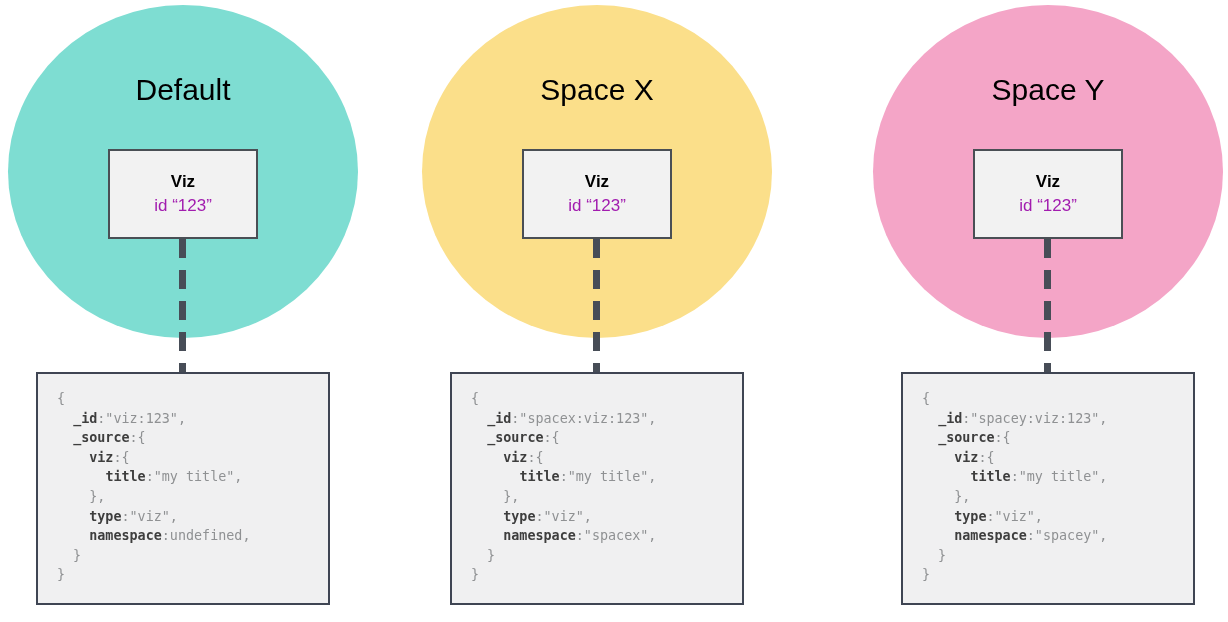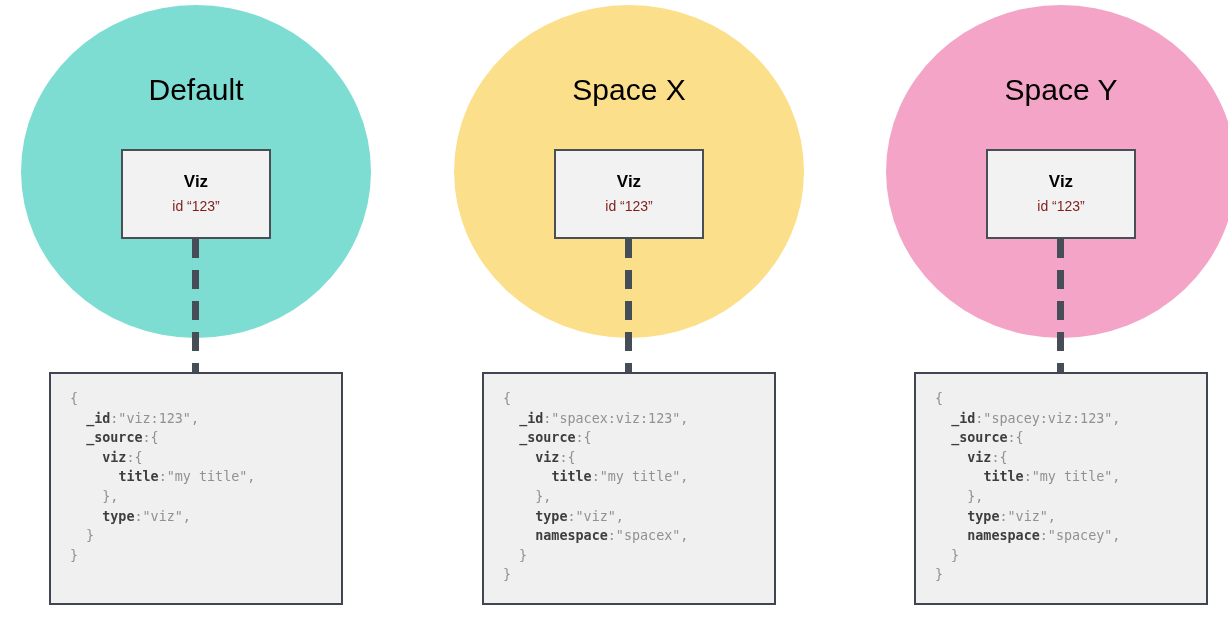--- a/index.html
+++ b/index.html
@@ -3,41 +3,41 @@
 <meta charset="utf-8">
 <style>
   * { box-sizing: border-box; }
   html, body { margin: 0; padding: 0; }
   body {
     width: 1228px; height: 622px;
     background: #ffffff;
     font-family: "Liberation Sans", sans-serif;
     position: relative; overflow: hidden;
   }
-  .stage { position: absolute; left: 0; top: 0; width: 1093px; height: 622px; margin-left: 13px; }
+  .stage { position: absolute; left: 0; top: 0; width: 1093px; height: 622px; }
   .column { position: absolute; top: 0; width: 410px; height: 622px; }
   .column.c0 { left: -22px; }
-  .column.c1 { left: 411px; }
+  .column.c1 { left: 392px; }
   .column.c2 { left: 843px; }
   .circle {
     position: absolute; left: 30px; top: 5px;
     width: 350px; height: 333px; border-radius: 50%;
   }
   .space-title {
     position: absolute; left: 0; top: 72px; width: 410px;
     text-align: center; font-size: 30px; line-height: 36px; color: #000;
   }
   .viz-card {
     position: absolute; left: 130px; top: 149px; width: 150px; height: 90px;
     background: var(--card-bg, #f2f2f2);
     border: 2px solid var(--card-border, #4a4f55);
     display: flex; flex-direction: column; justify-content: center; align-items: center;
   }
   .viz-title { font-size: 17px; font-weight: bold; line-height: 24px; color: #000; }
-  .viz-id { font-size: 14px; line-height: 24px; color: #7f1d1d; }
+  .viz-id { font-size: 17px; line-height: 24px; color: #a21caf; }
   .dash {
     position: absolute; left: 201px; top: 239px; width: 7px; height: 135px;
     background: repeating-linear-gradient(to bottom,
       var(--dash-color, #474d57) 0px, var(--dash-color, #474d57) 19px,
       transparent 19px, transparent 31px);
   }
   .code-box {
     position: absolute; left: 58px; top: 372px; width: 294px; height: 233px;
     background: var(--code-bg, #f0f0f1);
     border: 2px solid var(--code-border, #3f4553);
@@ -65,20 +65,21 @@
     </div>
     <div class="dash"></div>
     <div class="code-box">
         <div class="code-line"><span class="tok-plain">{</span></div>
         <div class="code-line"><span class="tok-plain">  </span><span class="tok-key">_id</span><span class="tok-plain">:"viz:123",</span></div>
         <div class="code-line"><span class="tok-plain">  </span><span class="tok-key">_source</span><span class="tok-plain">:{</span></div>
         <div class="code-line"><span class="tok-plain">    </span><span class="tok-key">viz</span><span class="tok-plain">:{</span></div>
         <div class="code-line"><span class="tok-plain">      </span><span class="tok-key">title</span><span class="tok-plain">:"my title",</span></div>
         <div class="code-line"><span class="tok-plain">    },</span></div>
         <div class="code-line"><span class="tok-plain">    </span><span class="tok-key">type</span><span class="tok-plain">:"viz",</span></div>
+        <div class="code-line"><span class="tok-plain">    </span><span class="tok-key">namespace</span><span class="tok-plain">:undefined,</span></div>
         <div class="code-line"><span class="tok-plain">  }</span></div>
         <div class="code-line"><span class="tok-plain">}</span></div>
       </div>
   </div>
 
   <div class="column c1">
     <div class="circle" style="background-color: rgb(251, 223, 138);"></div>
     <div class="space-title">Space X</div>
     <div class="viz-card">
       <div class="viz-title">Viz</div>

